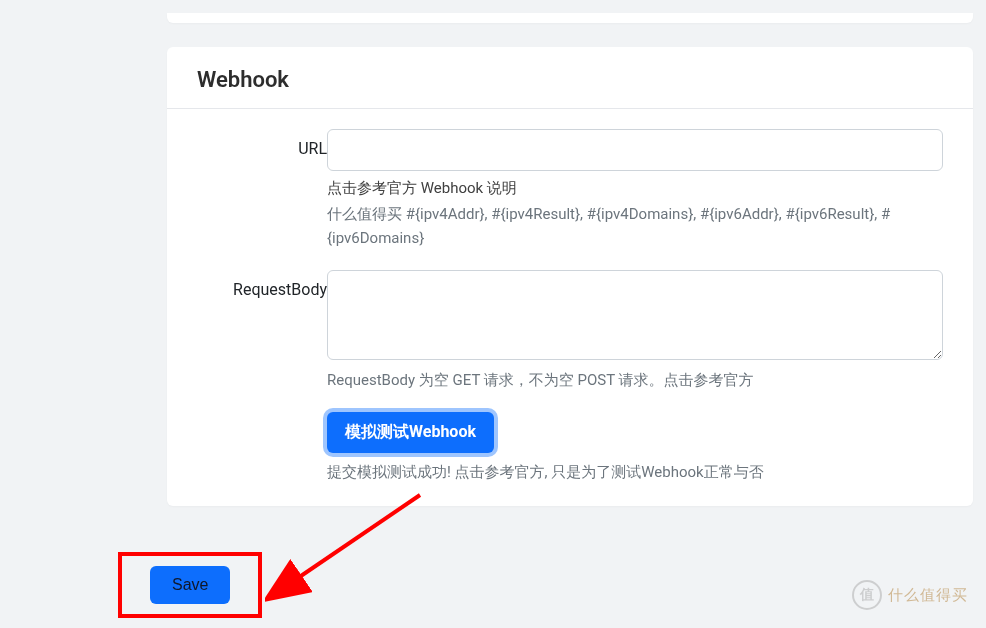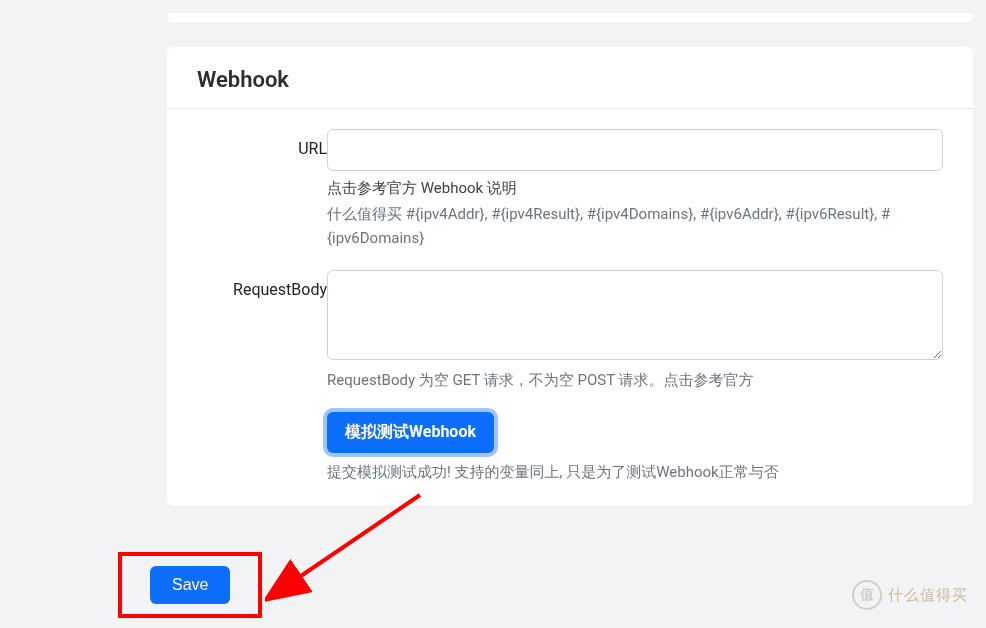--- a/index.html
+++ b/index.html
@@ -133,21 +133,21 @@
       left: 118px;
       top: 552px;
     }
     .save-highlight {
       border: 4px solid #ff0000;
       padding: 10px 28px;
       display: inline-block;
     }
     .save-btn {
       background: #0d6efd;
-      color: #fef9c3;
+      color: #0f172a;
       padding: 10px 22px;
       border: none;
       border-radius: 6px;
       font-size: 16px;
       cursor: pointer;
     }
     .arrow-svg {
       position: absolute;
       left: 265px;
       top: 485px;
@@ -205,21 +205,21 @@
         <label class="form-label">RequestBody</label>
         <div class="form-content">
           <textarea class="form-textarea" style=""></textarea>
           <div class="help-text">RequestBody 为空 GET 请求，不为空 POST 请求。点击参考官方</div>
         </div>
       </div>
 
       <div class="test-row">
         <div class="test-content">
           <button class="btn btn-primary btn-focus">模拟测试Webhook</button>
-          <div class="status-text">提交模拟测试成功! 支持的变量同上, 只是为了测试Webhook正常与否</div>
+          <div class="status-text">提交模拟测试成功! 点击参考官方, 只是为了测试Webhook正常与否</div>
         </div>
       </div>
 
     </div>
   </div>
 </div>
 
 <div class="save-wrapper">
   <div class="save-highlight">
     <button class="save-btn">Save</button>

